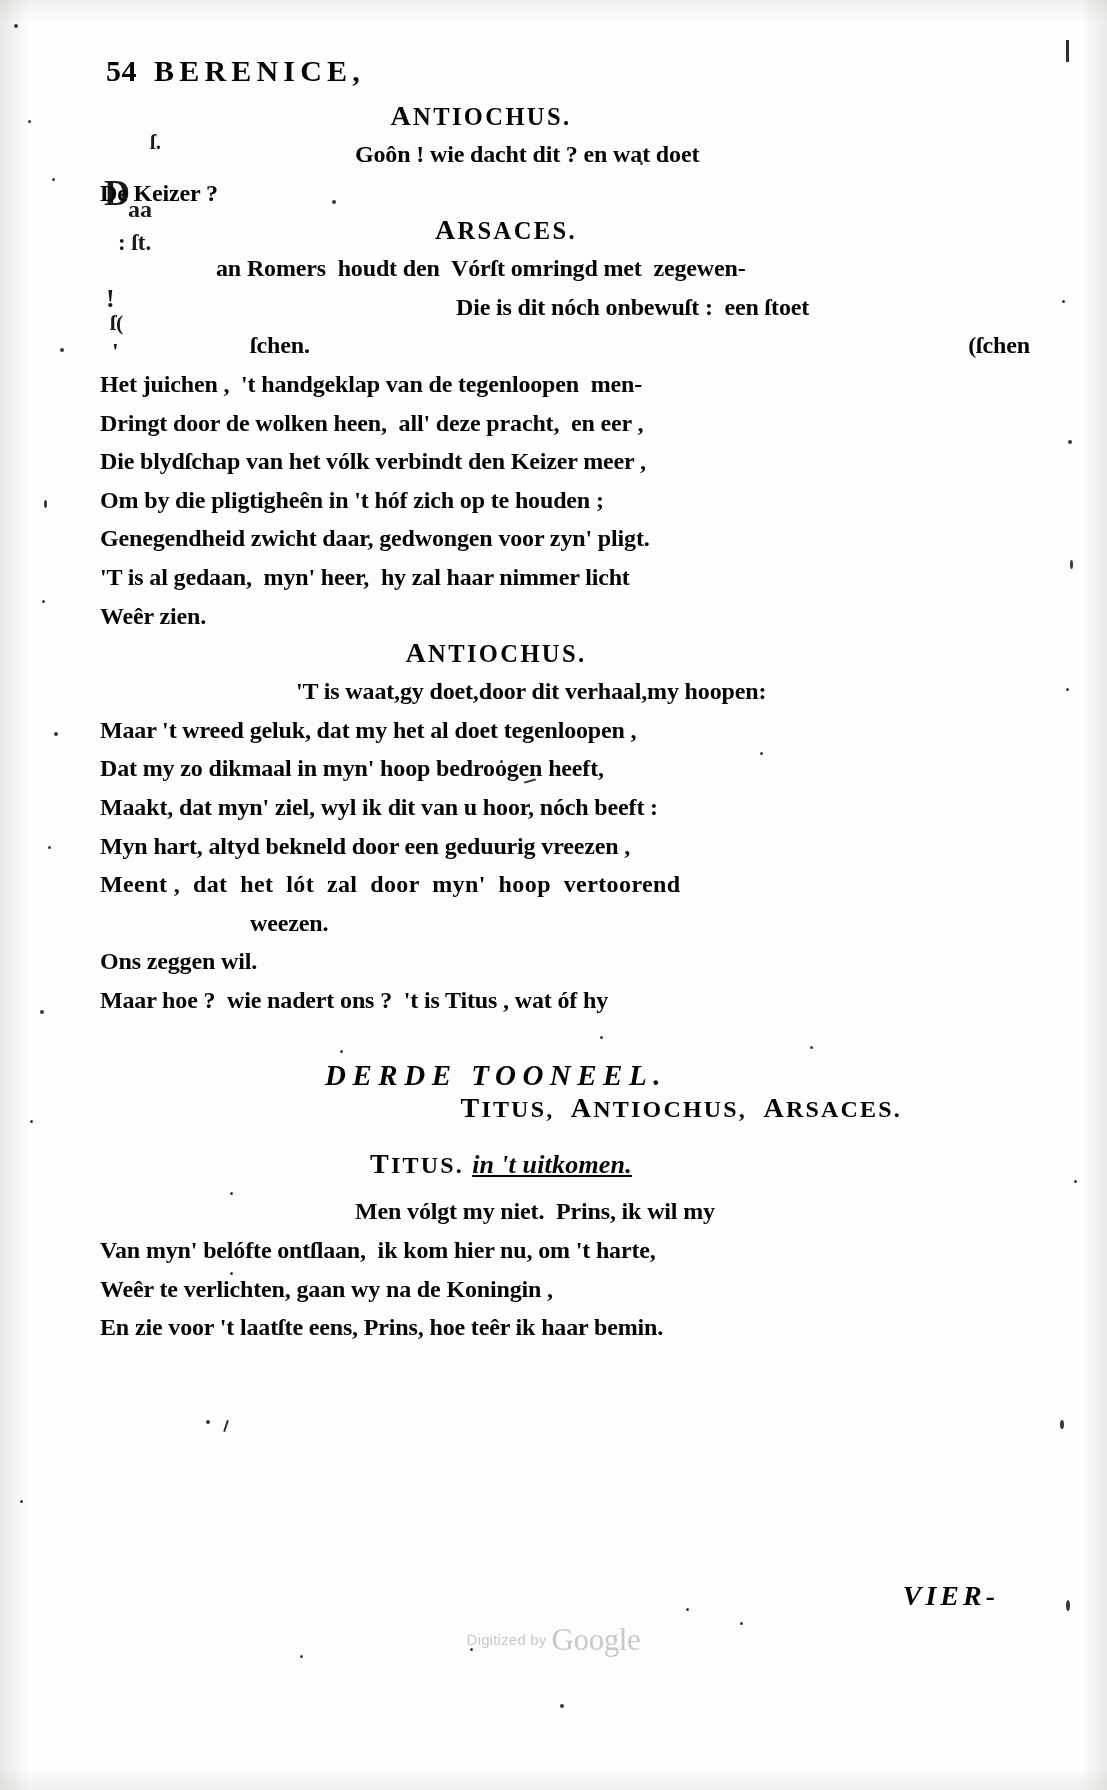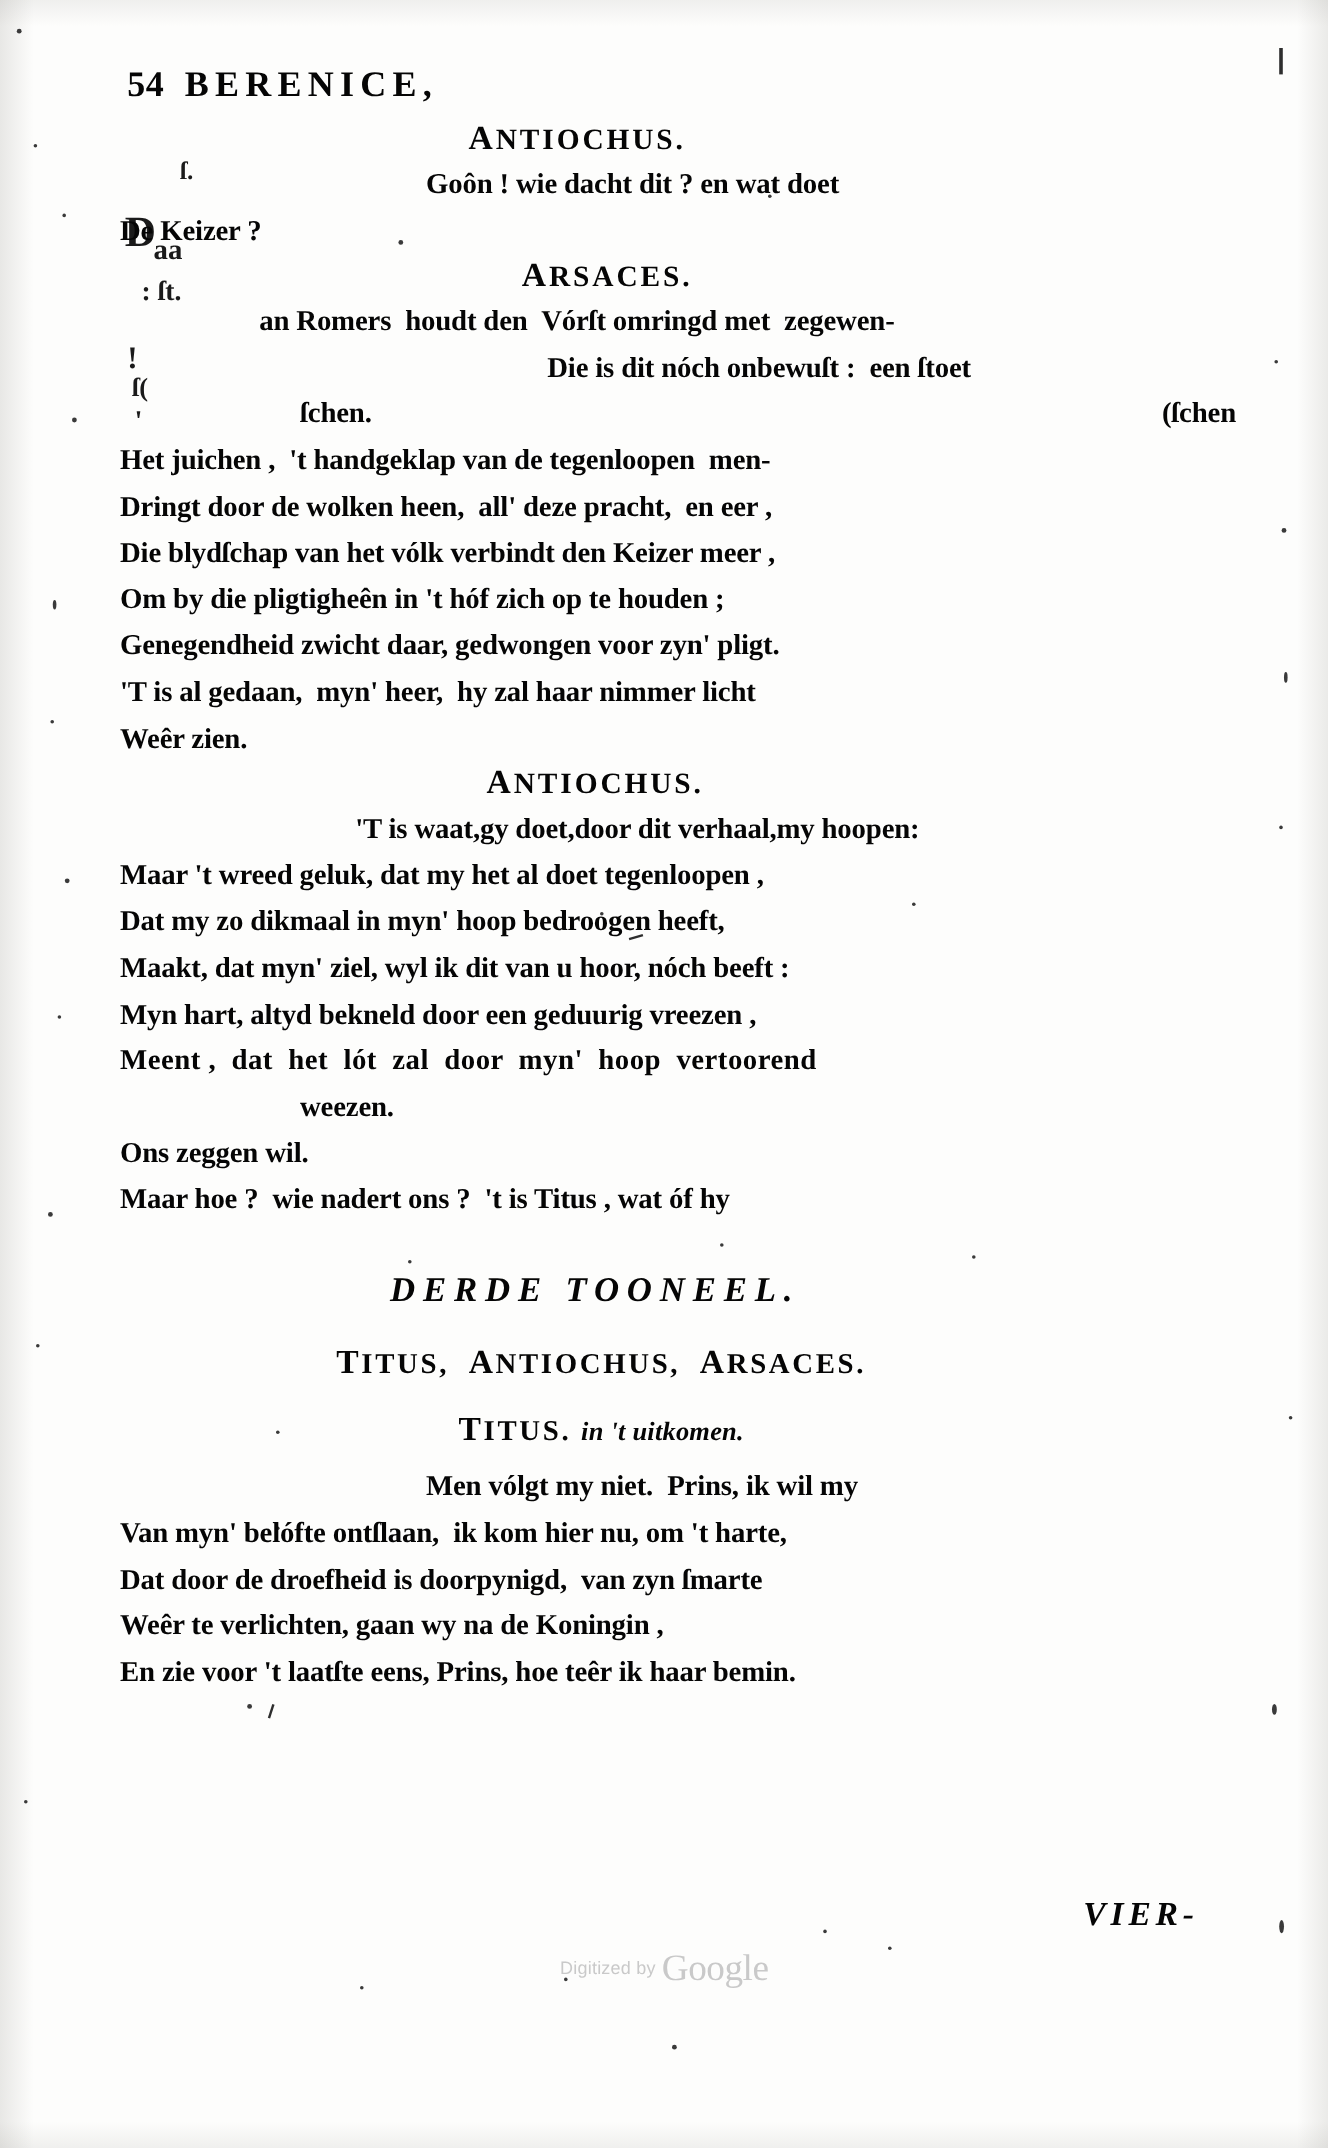--- a/index.html
+++ b/index.html
@@ -98,42 +98,42 @@
   .scene-head {
     text-align: center;
     font-style: italic;
     font-weight: 700;
     font-size: 29px;
     letter-spacing: 6.5px;
     padding-right: 120px;
     margin-top: 40px;
   }
   .cast {
-    text-align: center;
+    text-align: right;
     font-weight: 700;
     font-size: 24px;
     letter-spacing: 2.2px;
     padding-right: 110px;
-    margin-top: 28px;
   }
   .cast .big { font-size: 28px; }
 
   .stagedir {
     text-align: center;
     font-size: 24px;
     font-weight: 700;
     letter-spacing: 2.2px;
     padding-right: 110px;
     margin-top: 24px;
   }
   .stagedir .big { font-size: 28px; }
   .stagedir i {
     font-style: italic;
     letter-spacing: 0.2px;
-    font-size: 22px;
+    font-size: 26px;
+    text-decoration: underline;
   }
   .smallgap { height: 12px; }
 
   
   .catchword {
     position: absolute;
     right: 108px;
     bottom: 178px;
     font-size: 28px;
     font-style: italic;
@@ -284,21 +284,20 @@
     <div class="scene-head">DERDE TOONEEL.</div>
 
     <div class="cast"><span class="big">T</span><span>ITUS,</span><span>&nbsp;&nbsp;</span><span class="big">A</span><span>NTIOCHUS,</span><span>&nbsp;&nbsp;</span><span class="big">A</span><span>RSACES.</span></div>
 
     <div class="stagedir"><span class="big">T</span><span>ITUS.</span><span>&nbsp;</span><i>in 't uitkomen.</i></div>
 
     <div class="smallgap"></div>
 
     <div class="ln indent4">Men vólgt my niet.  Prins, ik wil my</div>
     <div class="ln">Van myn' belófte ontſlaan,  ik kom hier nu, om 't harte,</div>
-    <div class="ln">Dat door de droefheid is doorpynigd,  van zyn ſmarte</div>
     <div class="ln">Weêr te verlichten, gaan wy na de Koningin ,</div>
     <div class="ln">En zie voor 't laatſte eens, Prins, hoe teêr ik haar bemin.</div>
 
   </div>
 
   <div class="catchword">VIER-</div>
 
   <div class="watermark"><span class="dig">Digitized by</span><span class="g">Google</span></div>
 
 </div>

